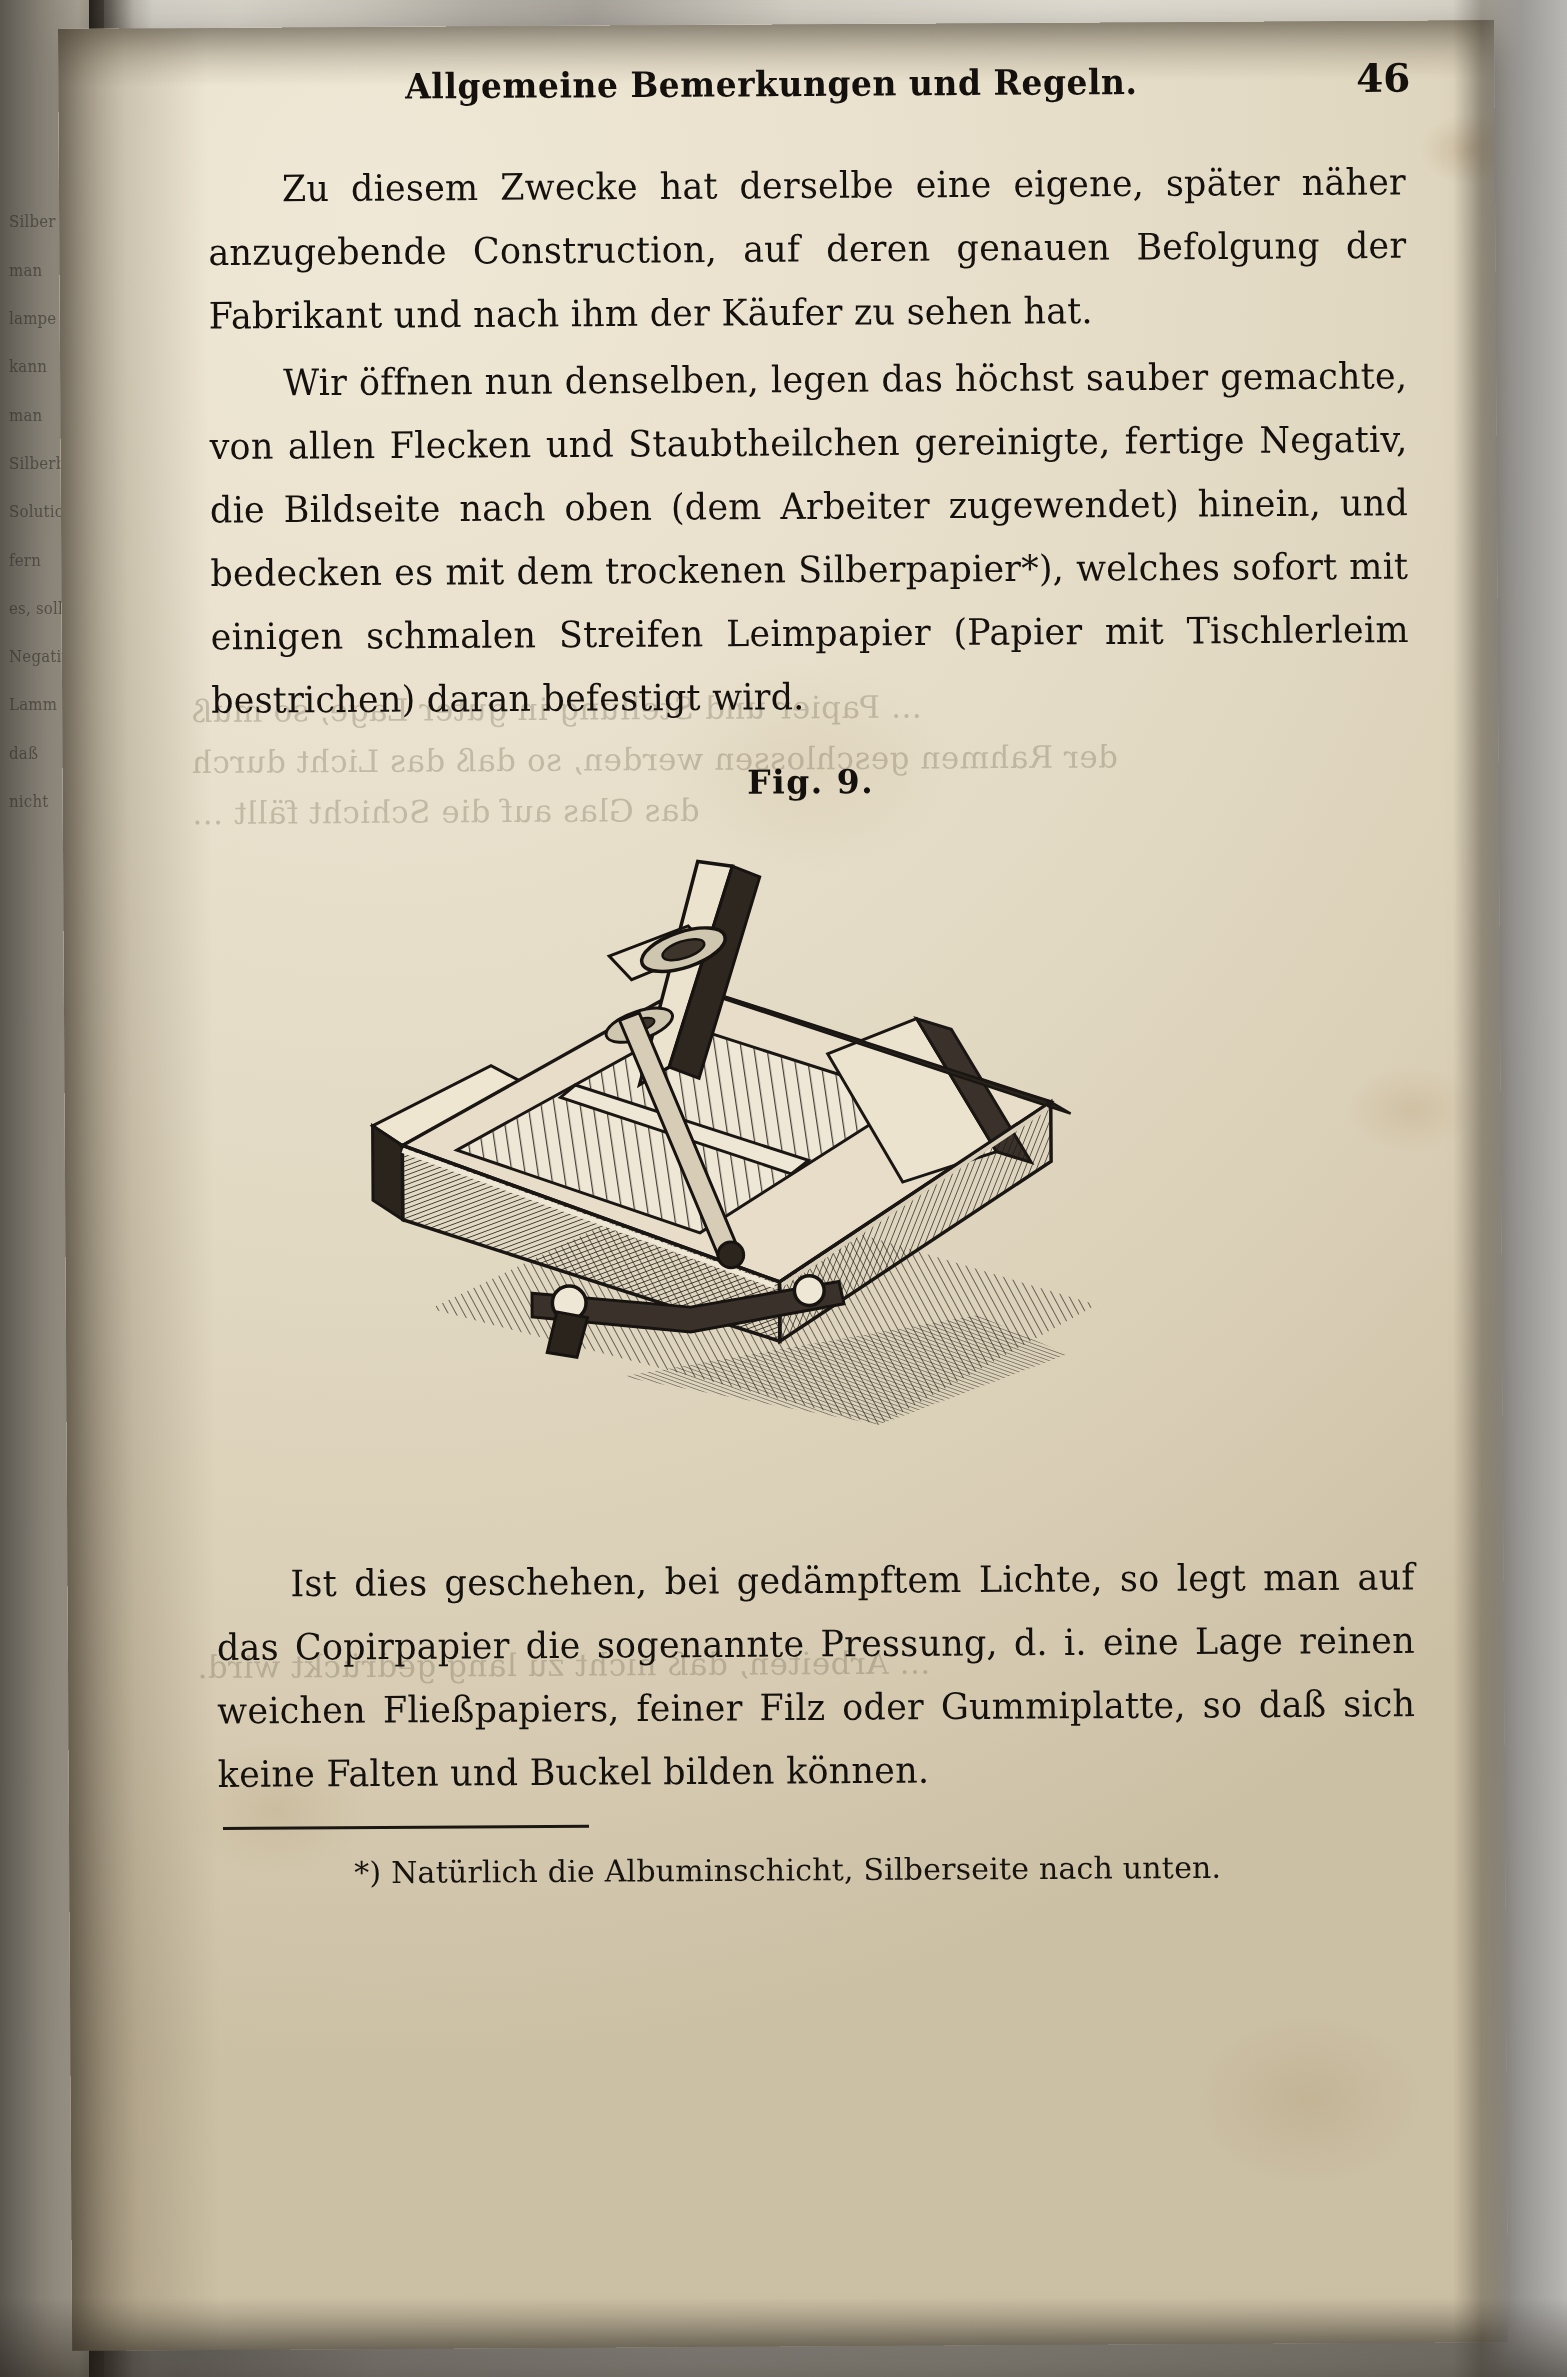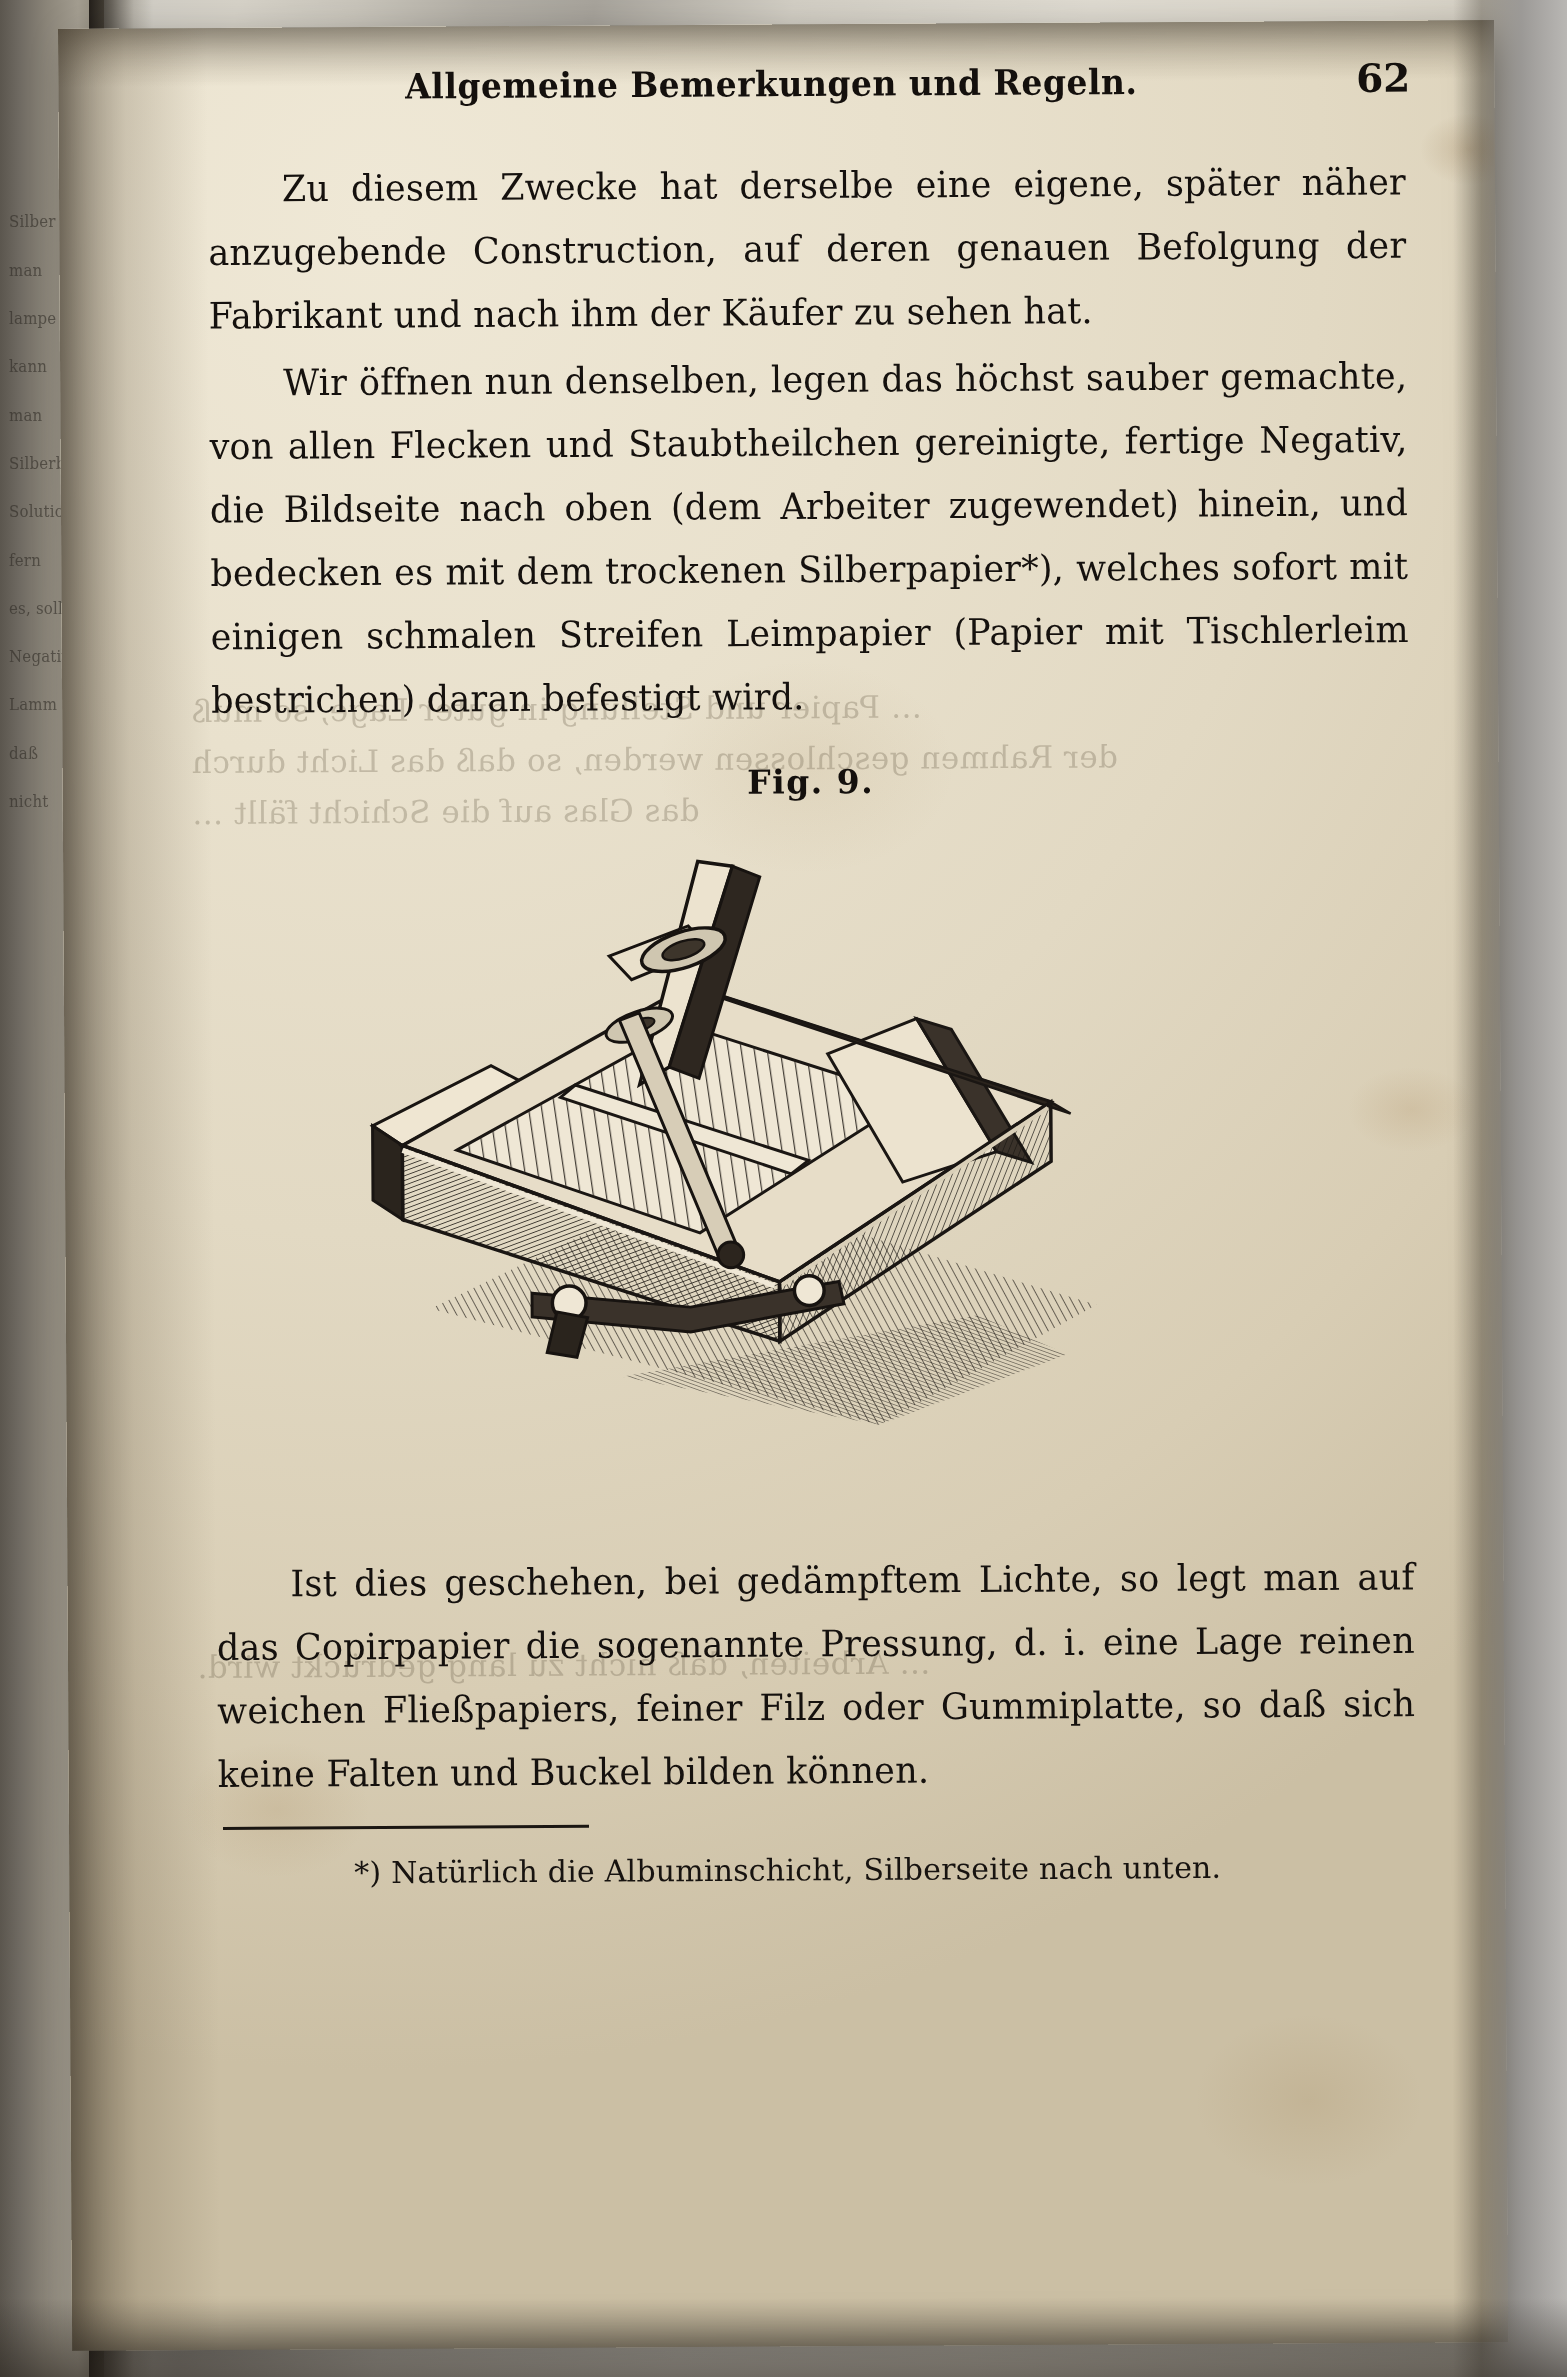--- a/index.html
+++ b/index.html
@@ -243,21 +243,21 @@
 
     <div class="bleed" id="bleed-mid">… Papier und Stellung in guter Lage, so muß
 der Rahmen geschlossen werden, so daß das Licht durch
 das Glas auf die Schicht fällt …</div>
     <div class="bleed" id="bleed-low">… Arbeiten, daß nicht zu lang gedrückt wird.</div>
 
     <div class="content">
 
       <div class="runhead">
         <div class="runhead-title">Allgemeine Bemerkungen und Regeln.</div>
-        <div class="page-number">62</div>
+        <div class="page-number">46</div>
       </div>
 
       <p class="para indent" id="para1">Zu diesem Zwecke hat derselbe eine eigene, später näher anzugebende Construction, auf deren genauen Befolgung der Fabrikant und nach ihm der Käufer zu sehen hat.</p>
       <p class="para indent" id="para2">Wir öffnen nun denselben, legen das höchst sauber gemachte, von allen Flecken und Staubtheilchen gereinigte, fertige Negativ, die Bildseite nach oben (dem Arbeiter zugewendet) hinein, und bedecken es mit dem trockenen Silberpapier*), welches sofort mit einigen schmalen Streifen Leimpapier (Papier mit Tischlerleim bestrichen) daran befestigt wird.</p>
 
       <div class="fig-label">Fig. 9.</div>
 
       <div class="figure">
         <svg width="941" height="713" viewBox="0 0 1900 1440">
           <defs>

